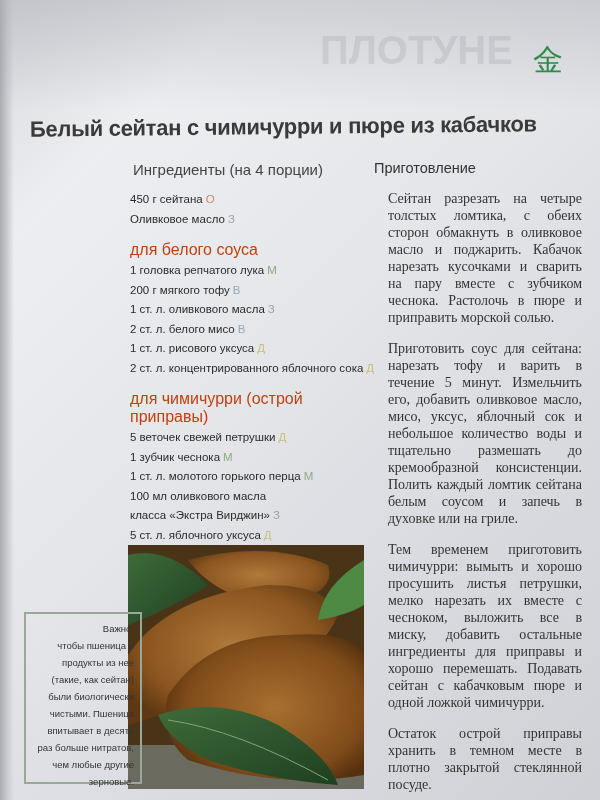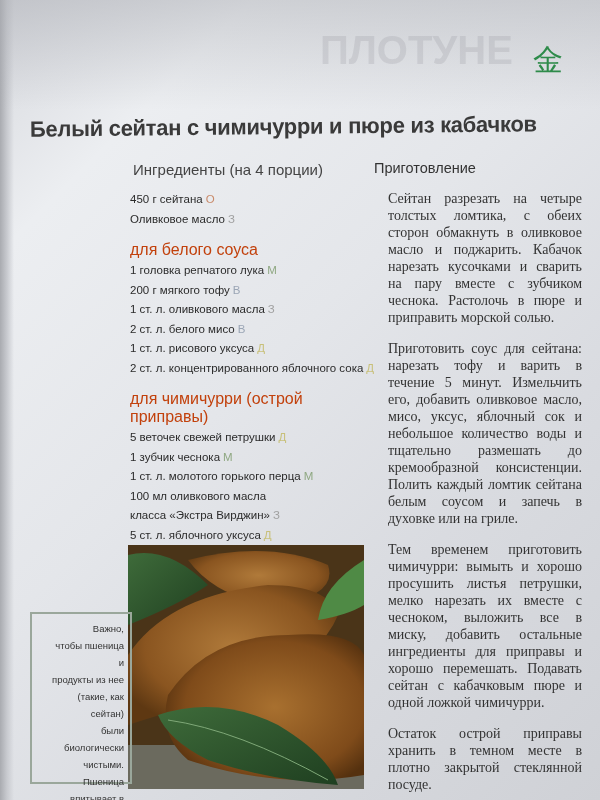--- a/index.html
+++ b/index.html
@@ -42,22 +42,22 @@
       font-family: "Liberation Sans", sans-serif; font-size: 14.5px; color: #333; margin: 0 0 8px 0;
     }
     .prep-p {
       font-size: 14px; line-height: 17px; color: #333; text-align: justify; margin: 14px; hyphens: manual;
     }
     .photo {
       position: absolute; left: 128px; top: 545px; width: 236px; height: 244px; overflow: hidden;
       background: #6d4a1e;
     }
     .sidebar-box {
-      position: absolute; left: 30px; top: 612px; width: 102px; height: 172px;
-      border: 2px solid #9aa79b; padding: 6px 6px 0 16px; box-sizing: border-box;
+      position: absolute; left: 24px; top: 612px; width: 118px; height: 172px;
+      border: 2px solid #9aa79b; padding: 6px 6px 0 8px; box-sizing: border-box;
       text-align: right; font-family: "Liberation Sans", sans-serif;
       font-size: 9.5px; line-height: 17px; color: #333;
     }
     .page-number {
       position: absolute; left: 578px; top: 780px; font-size: 11px; font-weight: bold; color: #222;
       font-family: "Liberation Sans", sans-serif;
       margin-left: 48px;
     }
     .ghost { position: absolute; color: rgba(150,152,158,0.25); font-family: "Liberation Sans", sans-serif; }
   </style>

